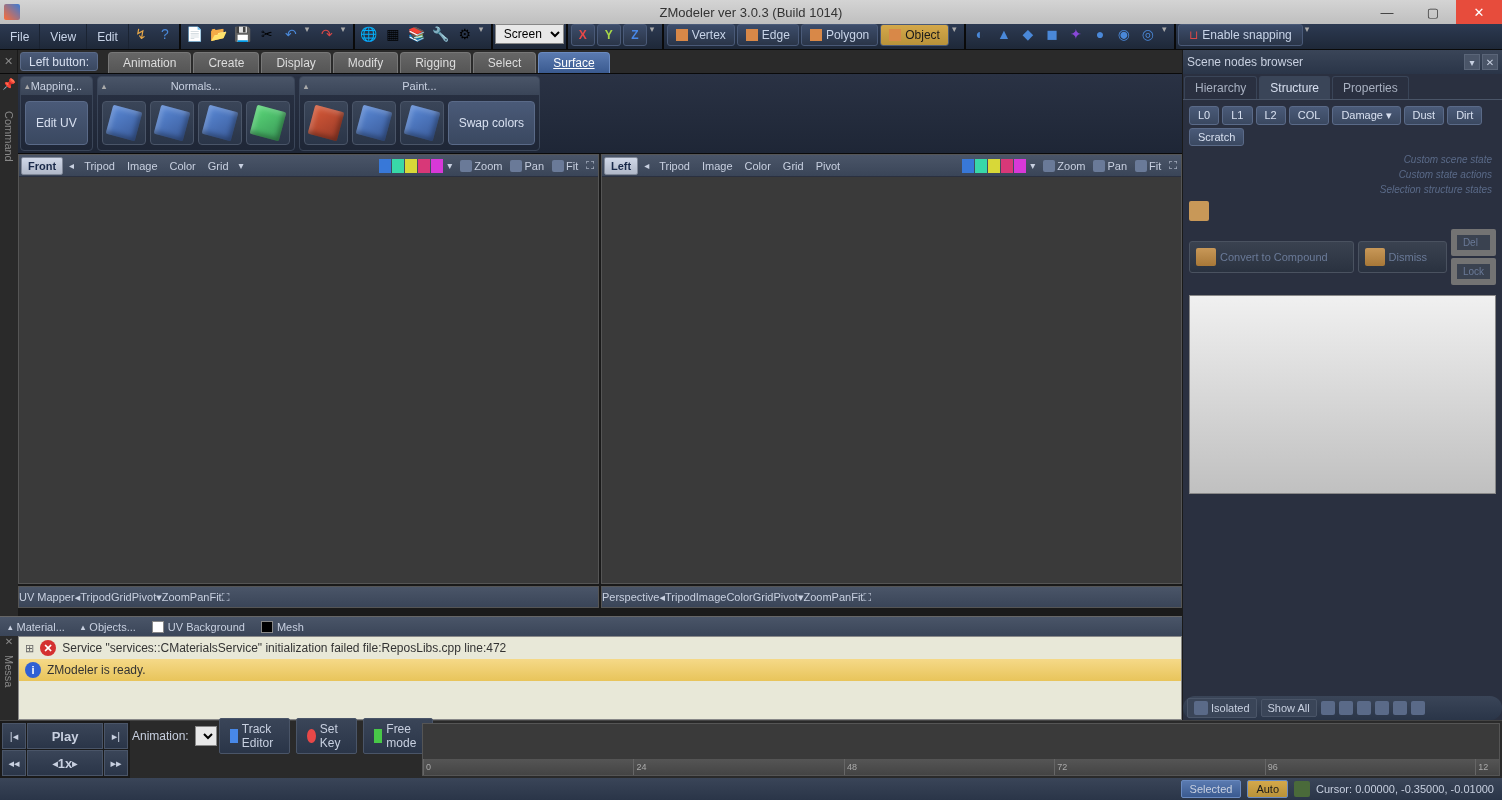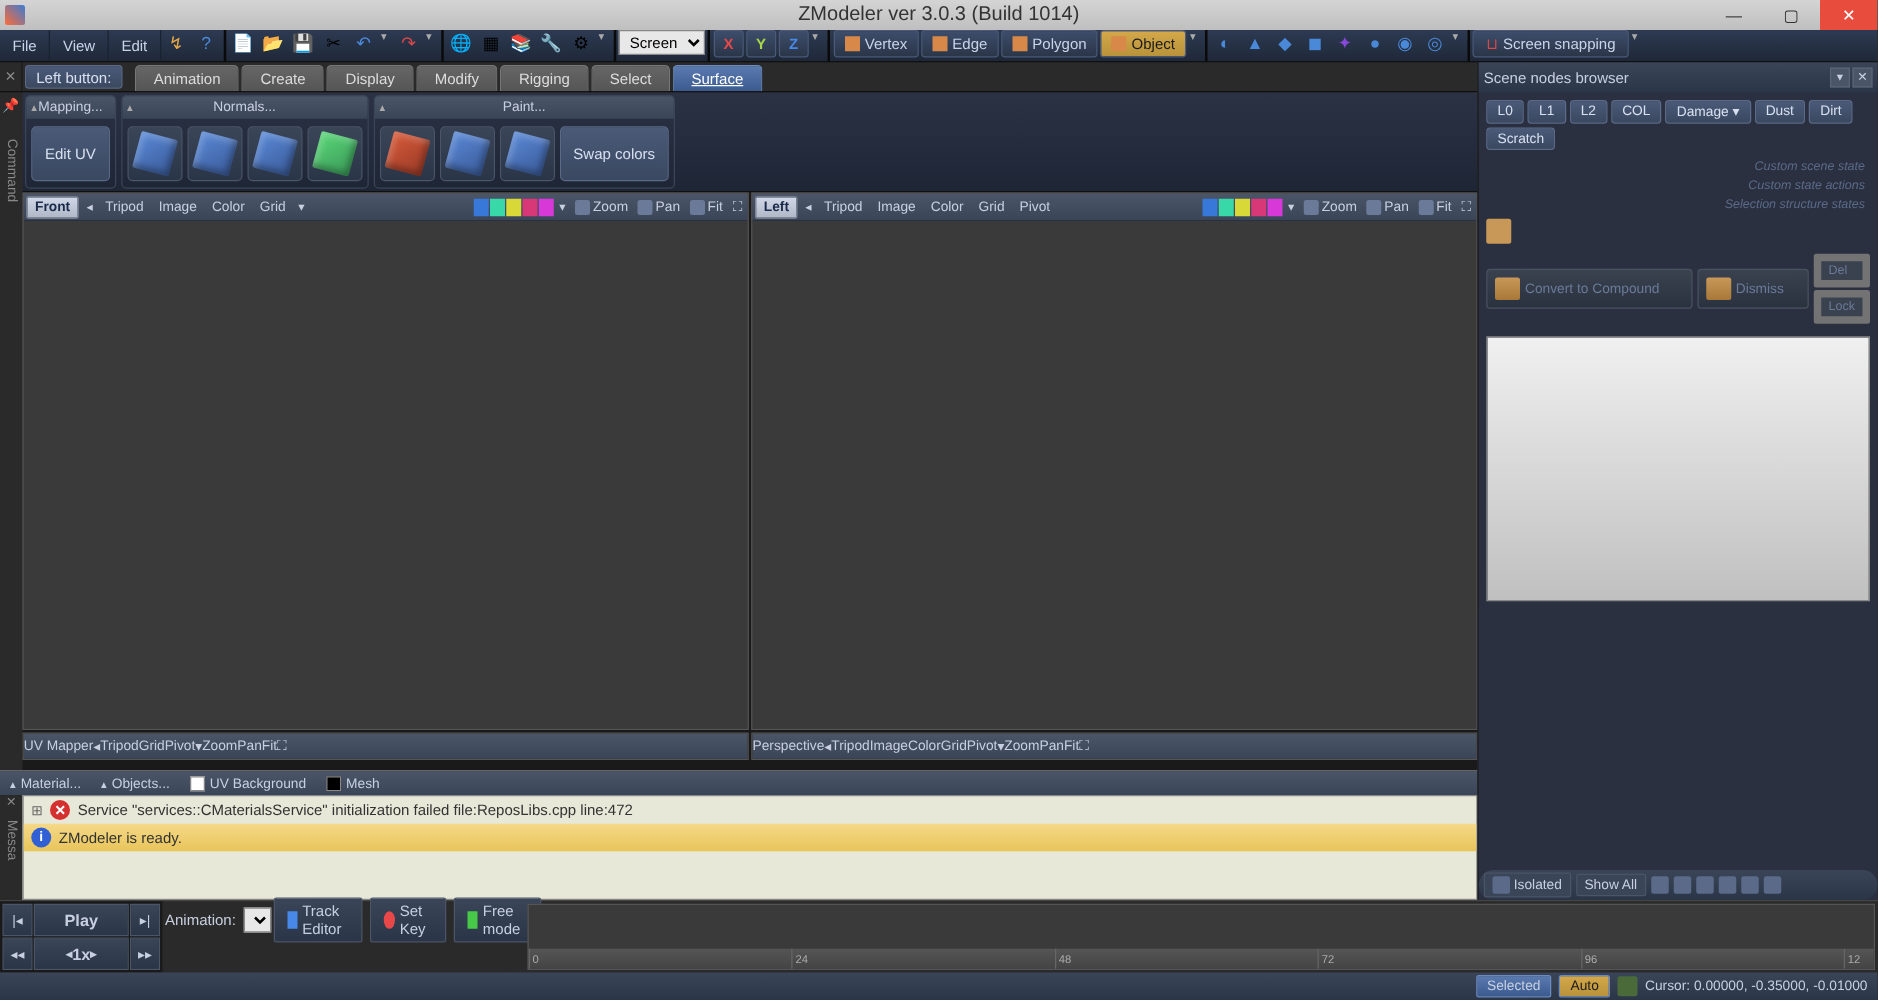--- a/index.html
+++ b/index.html
@@ -1,21 +1,21 @@
 <!DOCTYPE html>
 <html><head>
 <meta charset="utf-8">
 <style>
 * { margin: 0; padding: 0; box-sizing: border-box; font-family: 'Segoe UI', Tahoma, sans-serif; }
 body { background: #2a2a2a; width: 1502px; height: 800px; overflow: hidden; user-select: none; }
 
 
 .titlebar { height: 24px; background: linear-gradient(#d4d4d4,#bfbfbf); display: flex; align-items: center; position: relative; }
 .titlebar .app-icon { width: 16px; height: 16px; margin-left: 4px; background: linear-gradient(45deg,#ff6b35,#3a7bd5); border-radius: 2px; }
-.titlebar .title { position: absolute; left: 50%; transform: translateX(-50%); font-size: 16px; color: #333; }
+.titlebar .title { position: absolute; left: 50%; transform: translateX(-50%); font-size: 13px; color: #333; }
 .titlebar .win-controls { margin-left: auto; display: flex; }
 .titlebar .win-btn { width: 46px; height: 24px; display: flex; align-items: center; justify-content: center; font-size: 13px; color: #333; }
 .titlebar .win-btn.close { background: #e74c3c; color: #fff; }
 
 
 .menubar { height: 26px; background: linear-gradient(#2d3a52,#1e2838); display: flex; align-items: stretch; border-bottom: 1px solid #0a0a0a; }
 .menubar .menu-item { padding: 0 10px; display: flex; align-items: center; color: #c8d4e8; font-size: 12px; border-right: 1px solid #1a2332; }
 .menubar .separator { width: 2px; background: #0a0a0a; margin: 0 2px; }
 .menubar .toolbar-icon { width: 20px; height: 20px; margin: 0 2px; display: flex; align-items: center; justify-content: center; font-size: 14px; }
 .menubar select { background: #e8e8e8; border: 1px solid #888; font-size: 12px; padding: 1px 4px; height: 20px; }
@@ -197,21 +197,21 @@
   <div class="toolbar-icon" style="color:#4a88d8">◆</div>
   <div class="toolbar-icon" style="color:#4a88d8">◼</div>
   <div class="toolbar-icon" style="color:#8848d8">✦</div>
   <div class="toolbar-icon" style="color:#4a88d8">●</div>
   <div class="toolbar-icon" style="color:#4a88d8">◉</div>
   <div class="toolbar-icon" style="color:#4a88d8">◎</div>
   <div class="small-arrow">▾</div>
   <div class="separator"></div>
   <div class="snap-btn">
       <span style="color:#d84848">⊔</span>
-      <span>Screen snapping</span>
+      <span>Enable snapping</span>
     </div>
   <div class="small-arrow">▾</div>
 </div>
 
 <div class="modebar">
   <div class="close-x">✕</div>
   <div class="lbl">Left button:</div>
   <div class="tabs">
     <div class="tab">Animation</div>
     <div class="tab">Create</div>
@@ -414,20 +414,25 @@
 </div>
 
 <div class="right-panel">
   <div class="panel-title">
     <span>Scene nodes browser</span>
     <div class="panel-controls">
       <div class="panel-btn">▾</div>
       <div class="panel-btn">✕</div>
     </div>
   </div>
+  <div class="tabs2">
+    <div class="tab2">Hierarchy</div>
+    <div class="tab2 active">Structure</div>
+    <div class="tab2">Properties</div>
+  </div>
   <div class="state-buttons">
     <div class="state-btn">L0</div>
     <div class="state-btn">L1</div>
     <div class="state-btn">L2</div>
     <div class="state-btn">COL</div>
     <div class="state-btn"><span>Damage</span> ▾</div>
     <div class="state-btn">Dust</div>
     <div class="state-btn">Dirt</div>
     <div class="state-btn">Scratch</div>
   </div>

